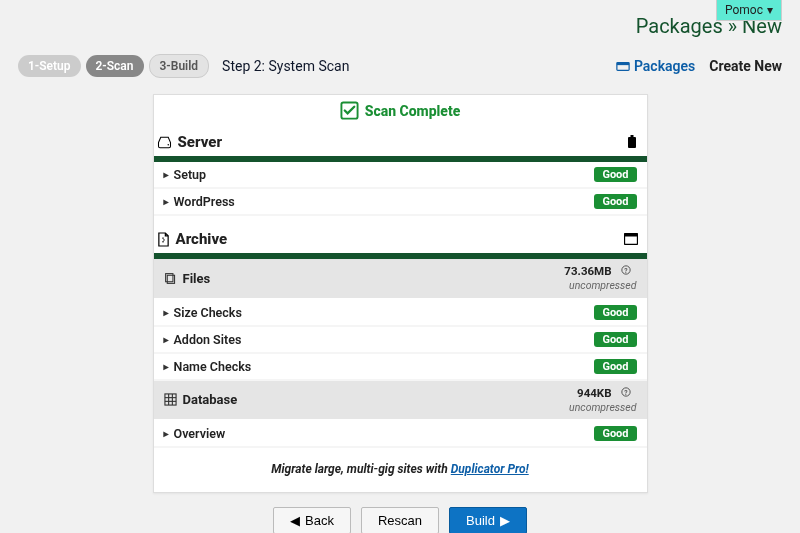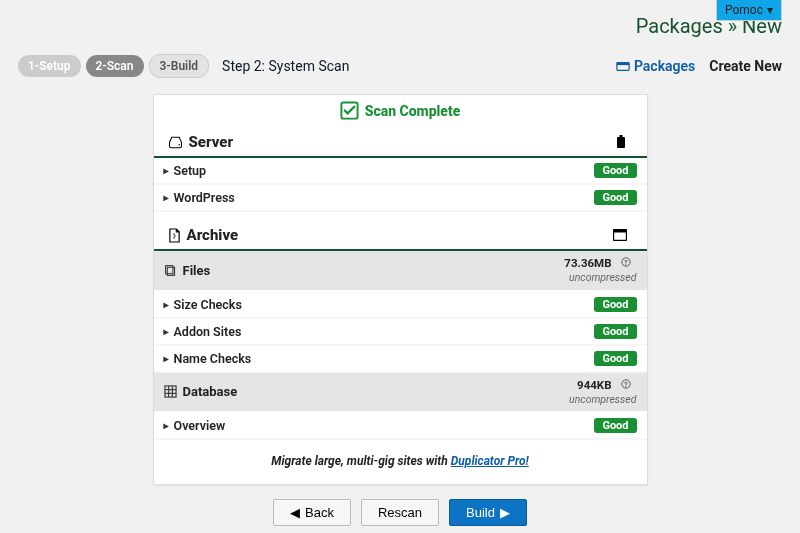--- a/index.html
+++ b/index.html
@@ -13,21 +13,21 @@
     height: 533px;
     overflow: hidden;
     position: relative;
   }
   .top-right-select {
     position: absolute;
     top: 0;
     right: 18px;
     border: 1px solid #ccc;
     border-top: none;
-    background: #0ea5e9;
+    background: #5eead4;
     padding: 3px 8px;
     font-size: 12px;
     display: flex;
     align-items: center;
     gap: 4px;
   }
   .breadcrumb {
     padding: 14px 18px 2px;
     font-size: 20px;
     font-weight: 400;
@@ -94,24 +94,24 @@
     gap: 6px;
   }
   .process-time {
     color: #888;
     font-size: 10.5px;
     margin-top: 1px;
   }
   .section-title {
     display: flex;
     align-items: center;
-    padding: 8px 14px 5px;
+    padding: 8px 3px 5px;
     font-weight: 800;
     font-size: 15px;
-    border-bottom: 2px solid #14532d;
+    border-bottom: 6px solid #14532d;
   }
   .section-title .icon { margin-right: 6px; }
   .section-title .right-icon { margin-left: auto; }
 
   .row {
     display: flex;
     align-items: center;
     padding: 5px 10px;
     border-bottom: 2px solid #f5f5f5;
     font-size: 12.5px;

